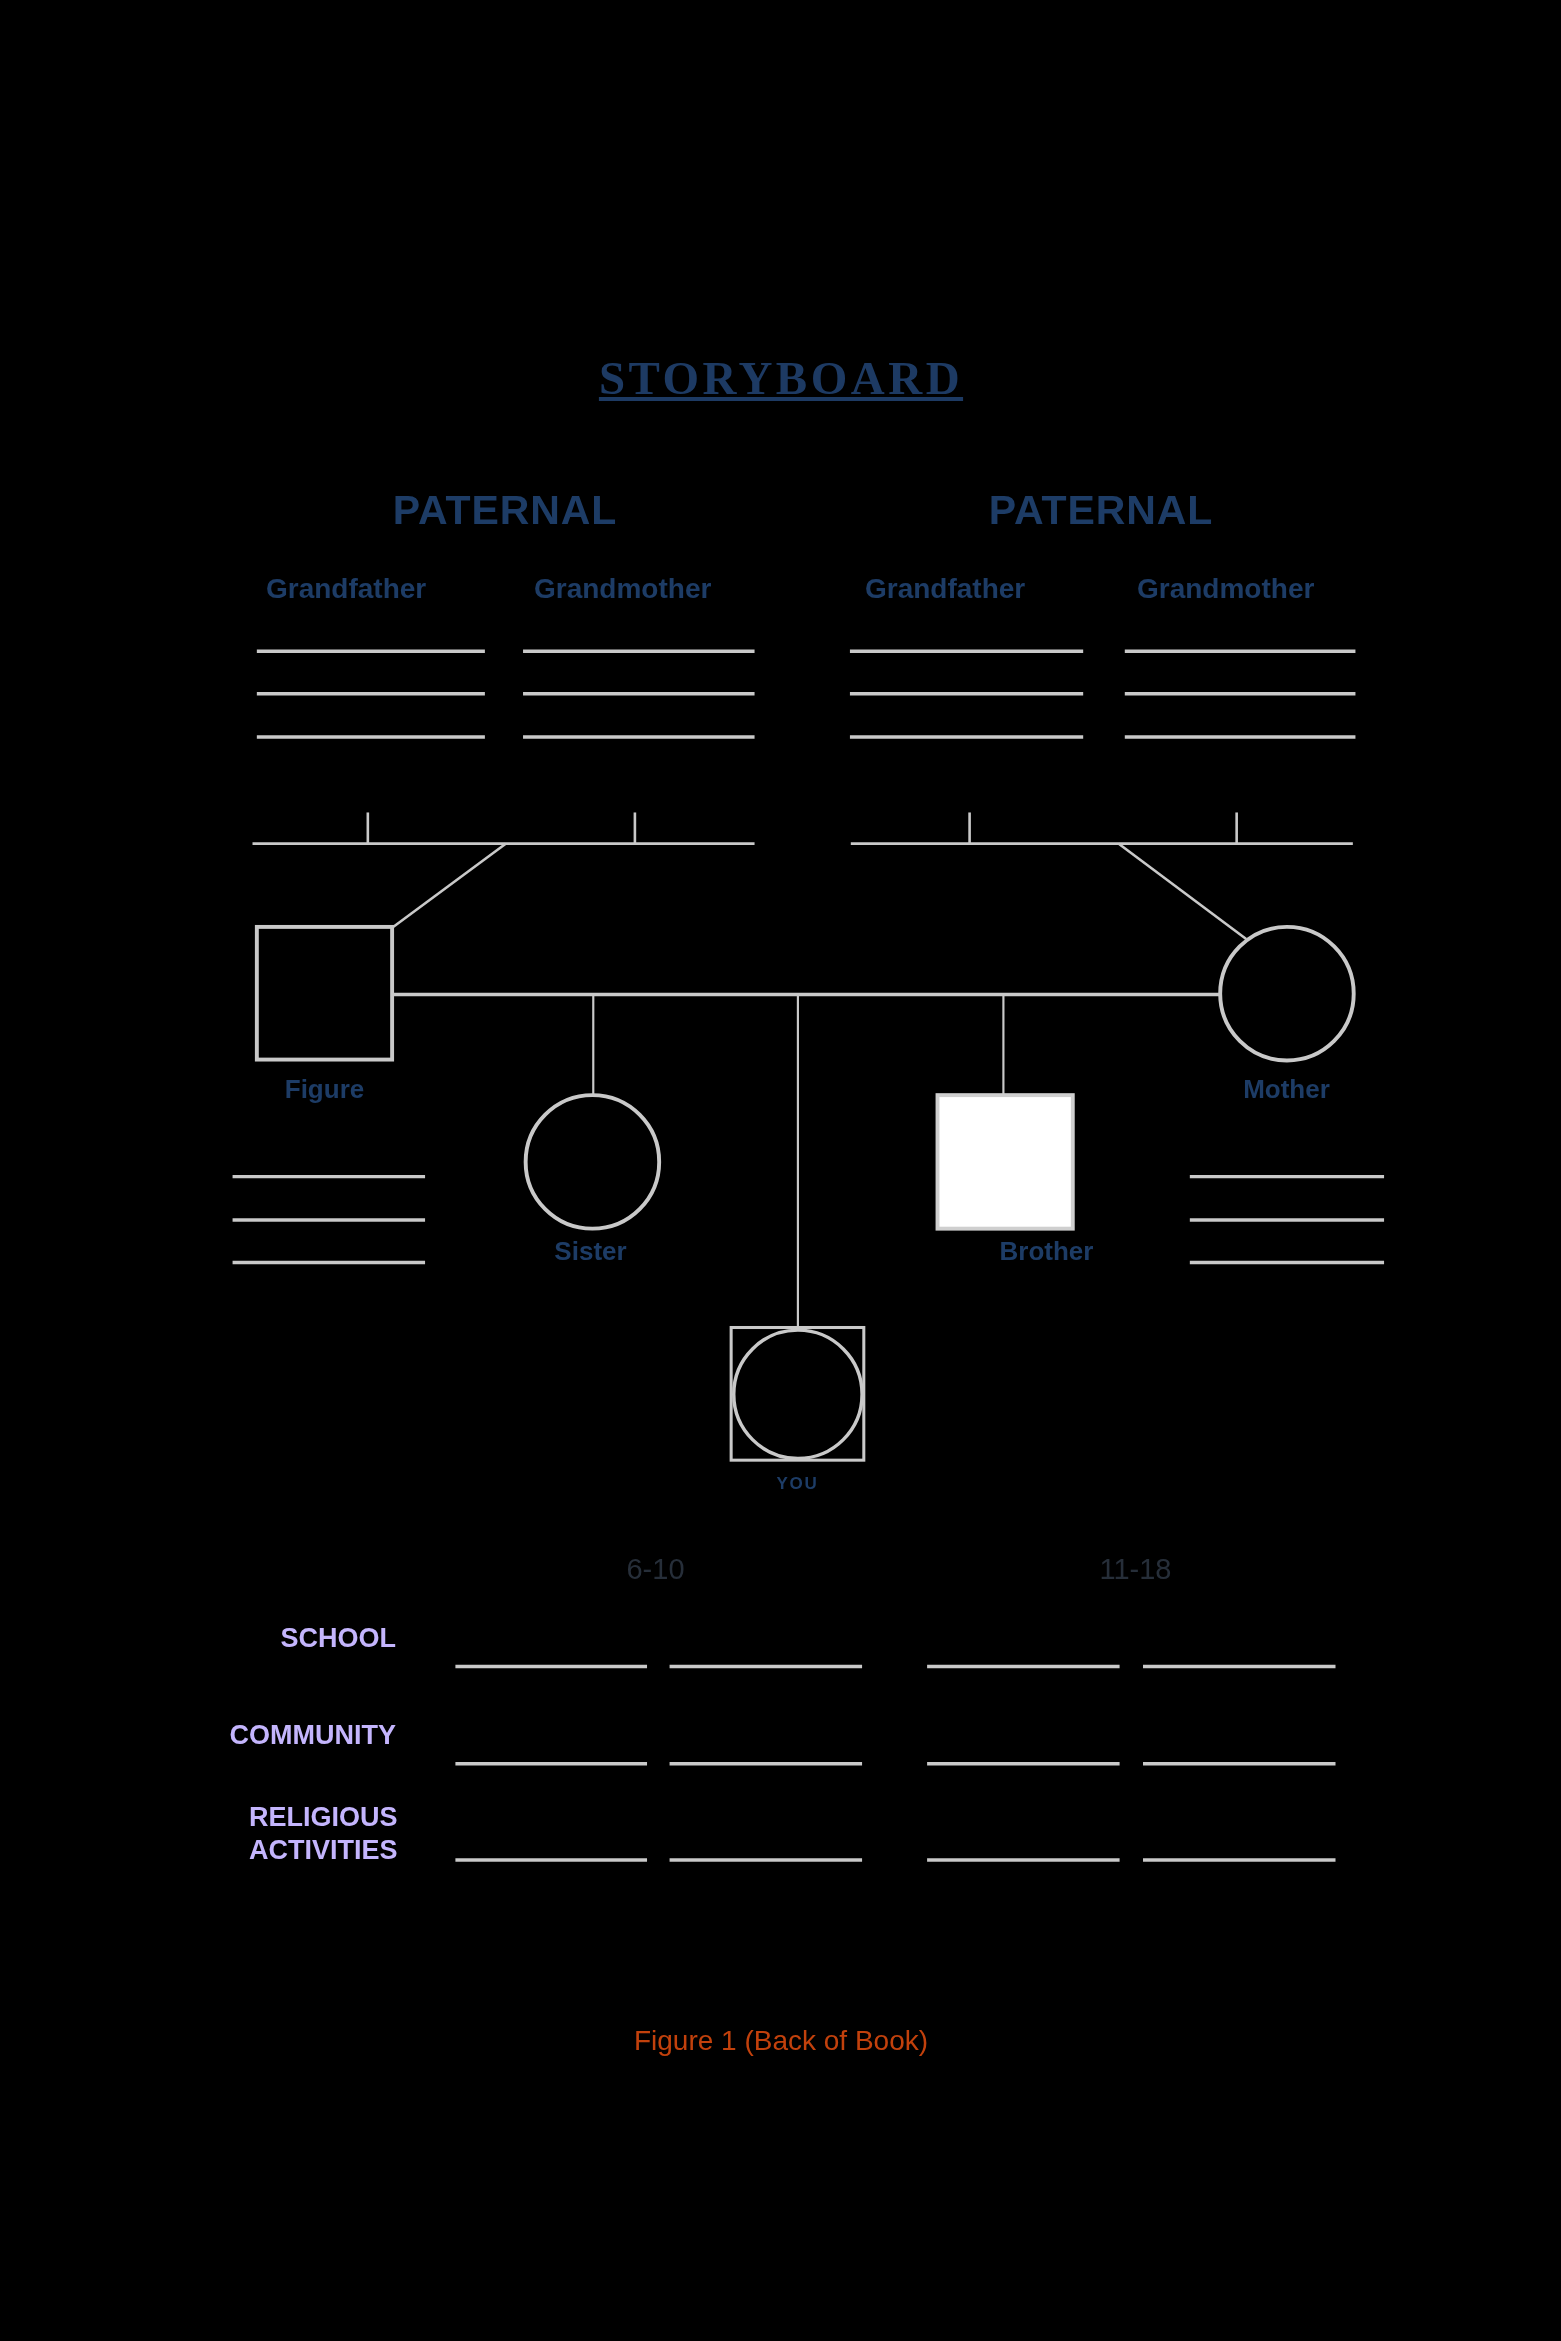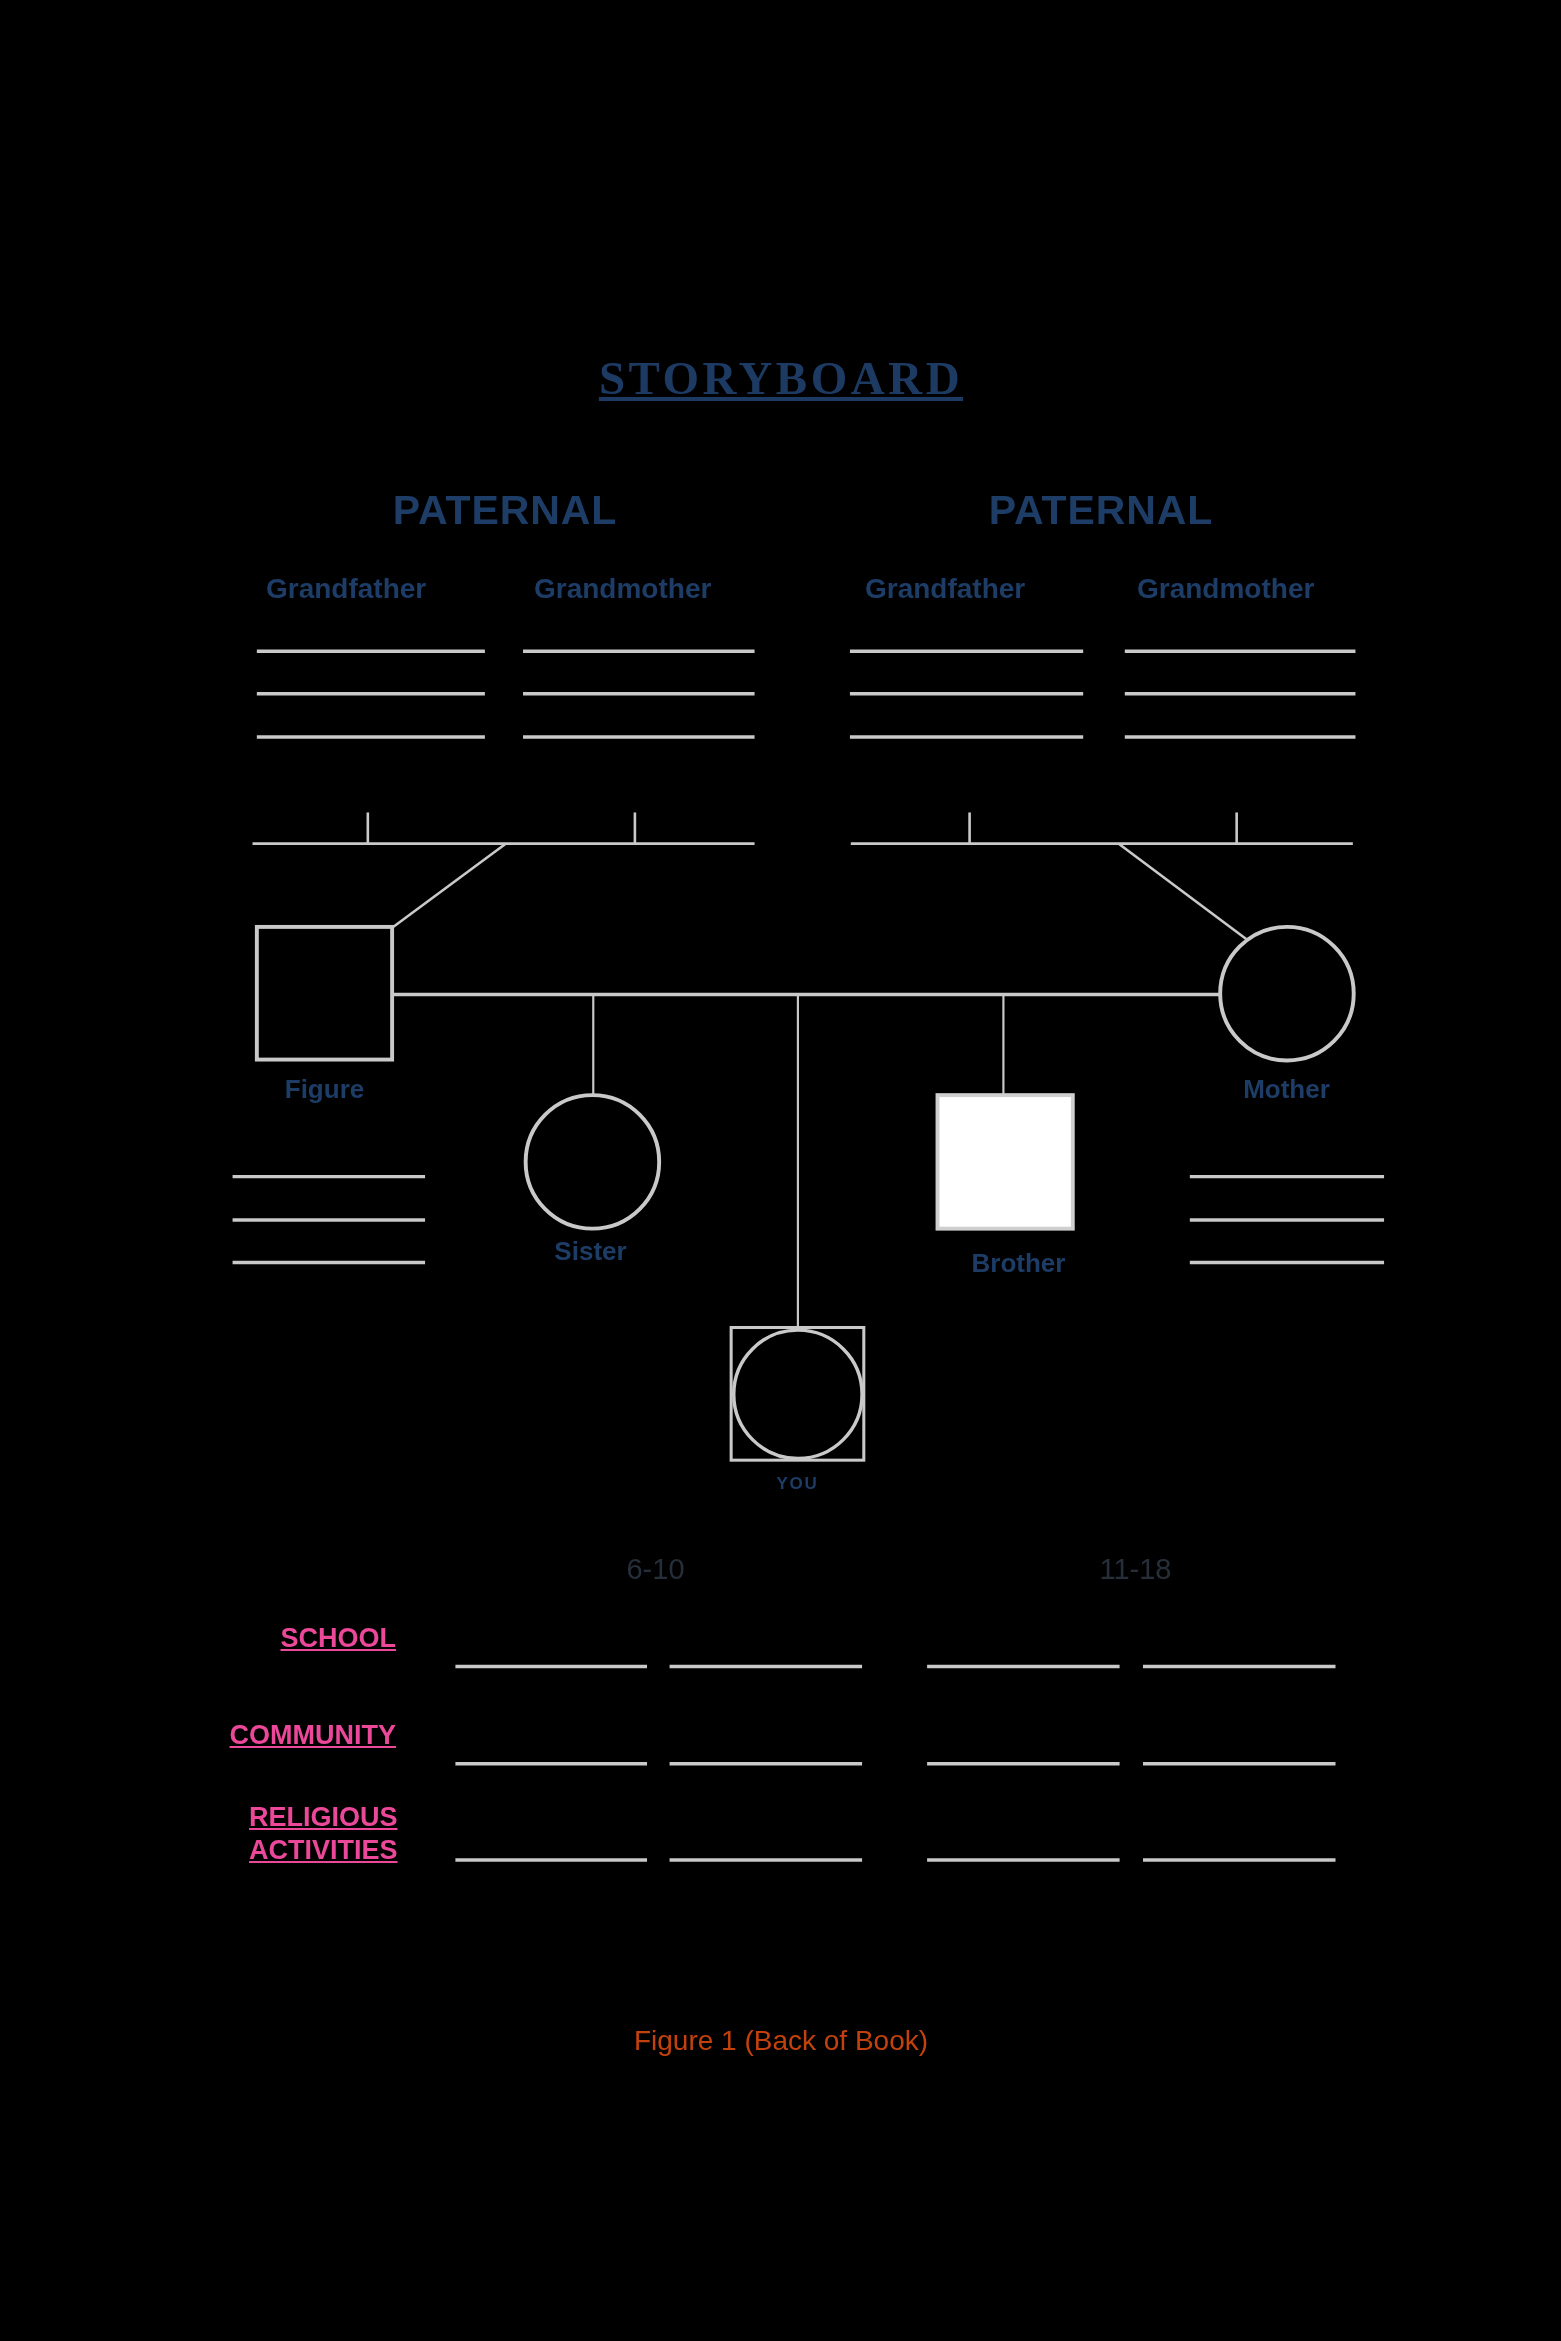--- a/index.html
+++ b/index.html
@@ -65,25 +65,24 @@
     font-size: 29px;
     line-height: 35px;
     color: #262e39;
     text-align: center;
     width: 173px;
   }
   .row-label {
     font-weight: bold;
     font-size: 27px;
     line-height: 33px;
-    color: #ec4899;
+    color: #c4b5fd;
     text-align: right;
     width: 199px;
     left: 197px;
-    text-decoration: underline;
   }
   .figure-caption {
     left: 0; top: 2025px; width: 1562px;
     text-align: center;
     font-size: 28px;
     line-height: 31px;
     color: #c2410c;
   }
 </style>
 </head>
@@ -167,21 +166,21 @@
   <div class="abs section-header" style="left:971px; top:491px;">PATERNAL</div>
 
   <div class="abs gp-label" style="left:266px; top:571px;">Grandfather</div>
   <div class="abs gp-label" style="left:534px; top:571px;">Grandmother</div>
   <div class="abs gp-label" style="left:865px; top:571px;">Grandfather</div>
   <div class="abs gp-label" style="left:1137px; top:571px;">Grandmother</div>
 
   <div class="abs person-label" style="left:238px; top:1072px;">Figure</div>
   <div class="abs person-label" style="left:1200px; top:1072px;">Mother</div>
   <div class="abs person-label" style="left:504px; top:1234px;">Sister</div>
-  <div class="abs person-label" style="left:932px; top:1234px;margin-top:12px;">Brother</div>
+  <div class="abs person-label" style="left:960px; top:1234px;">Brother</div>
   <div class="abs you-label" style="left:711px; top:1469px;">YOU</div>
 
   <div class="abs age-header" style="left:569px; top:1552px;">6-10</div>
   <div class="abs age-header" style="left:1049px; top:1552px;">11-18</div>
 
   <div class="abs row-label" style="top:1622px;">SCHOOL</div>
   <div class="abs row-label" style="top:1719px;">COMMUNITY</div>
   <div class="abs row-label" style="top:1801px; width:147px; left:249px;">RELIGIOUS ACTIVITIES</div>
 
   <div class="abs figure-caption">Figure 1 (Back of Book)</div>

